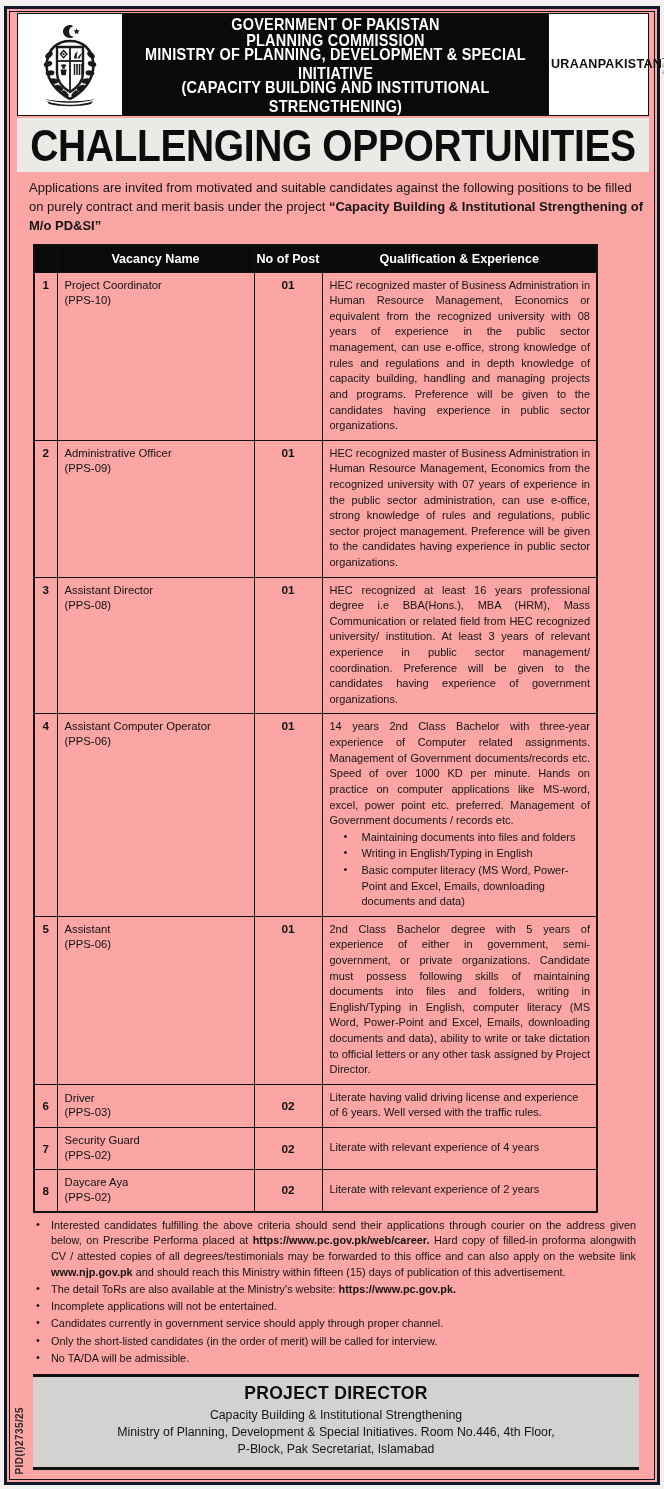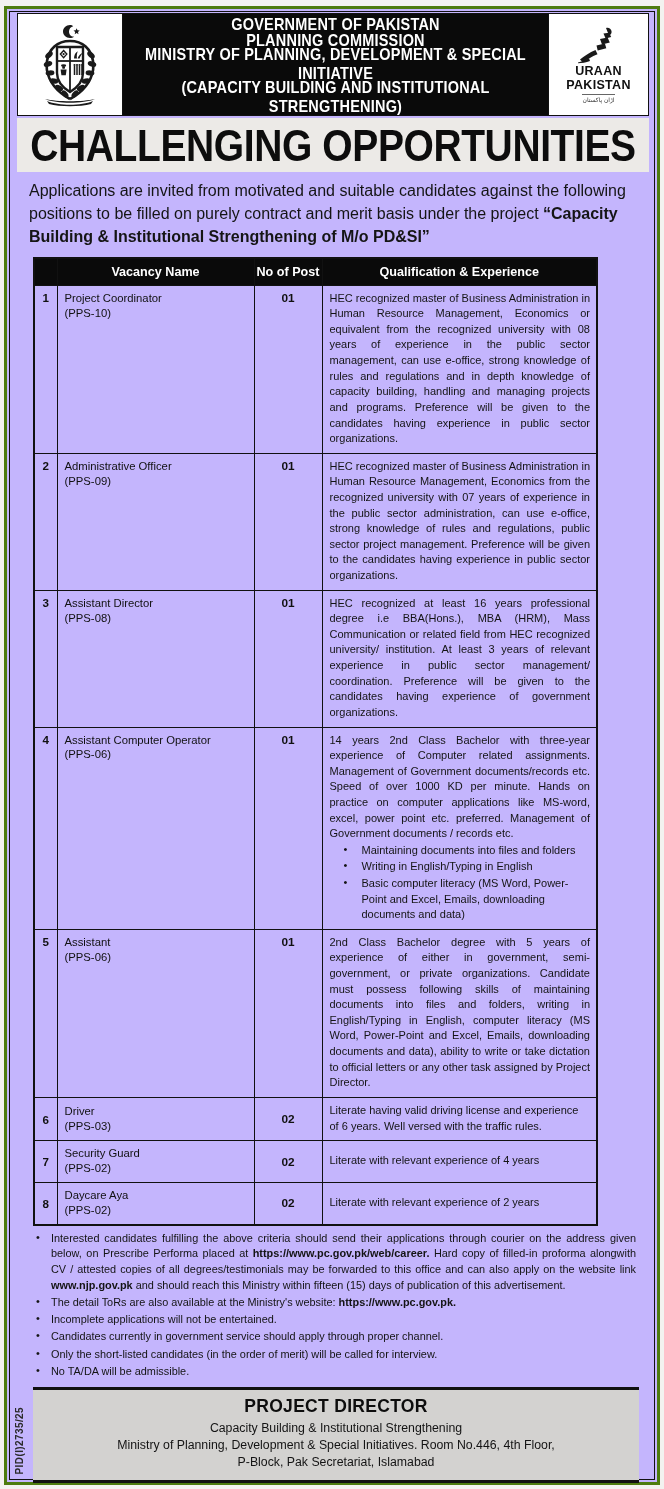--- a/index.html
+++ b/index.html
@@ -12,22 +12,22 @@
     position: relative;
     width: 664px;
     height: 1489px;
     background: #f3f2f0;
     overflow: hidden;
   }
   
   .outer-frame {
     position: absolute;
     left: 4px; top: 6px; right: 4px; bottom: 4px;
-    border: 3px solid #4d7c0f;
-    background: #c4b5fd;
+    border: 3px solid #0f172a;
+    background: #fca5a5;
   }
   .inner-frame {
     position: absolute;
     left: 2px; top: 2px; right: 2px; bottom: 2px;
     border: 1px solid #111;
   }
   .content {
     position: absolute;
     left: 8px; top: 4px; right: 4px; bottom: 2px;
   }
@@ -63,22 +63,22 @@
     transform: scaleY(1.18);
     font-family: "Liberation Sans Narrow", "Liberation Sans", sans-serif;
   }
   .hl1 { font-size: 14.5px; }
   .hl2 { font-size: 14.5px; }
   .hl3 { font-size: 14.5px; }
   .hl4 { font-size: 14.5px; }
   .hdr-logo {
     width: 100px;
     background: #fff;
-    display: flex; flex-direction: column;
-    align-items: center; justify-content: center;
+    display: flex; flex-direction: row;
+    align-items: center; 
     border-left: 1px solid #111;
     padding: 4px 2px;
   }
   .logo-mark { margin-bottom: 1px; }
   .logo-t1, .logo-t2 {
     font-size: 12.5px; font-weight: bold; color: #111;
     letter-spacing: 0.3px; line-height: 1.05;
   }
   .logo-urdu {
     font-size: 6px; color: #333; margin-top: 2px;
@@ -98,21 +98,21 @@
     font-weight: bold;
     letter-spacing: -0.4px;
     color: #0d0d0d;
     font-family: "Liberation Sans Narrow", "Liberation Sans", sans-serif;
     transform: scaleY(1.12);
     white-space: nowrap;
   }
 
   
   .intro {
-    font-size: 16px;
+    font-size: 13px;
     line-height: 1.45;
     color: #151515;
     padding: 7px 8px 8px 14px;
     text-align: left;
   }
   .intro b { font-weight: bold; }
 
   
   table.vac {
     width: 565px;

